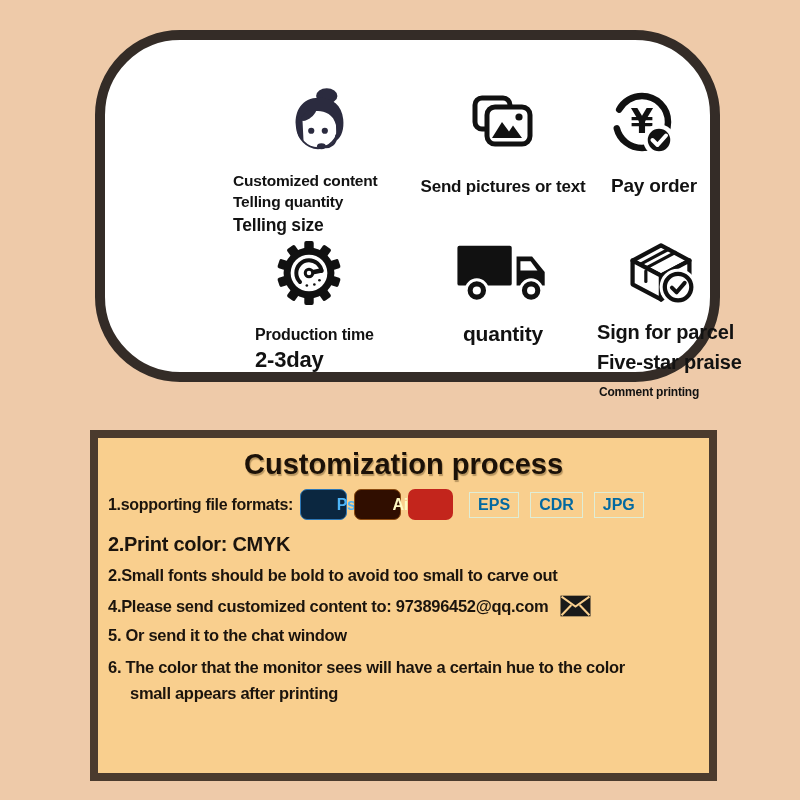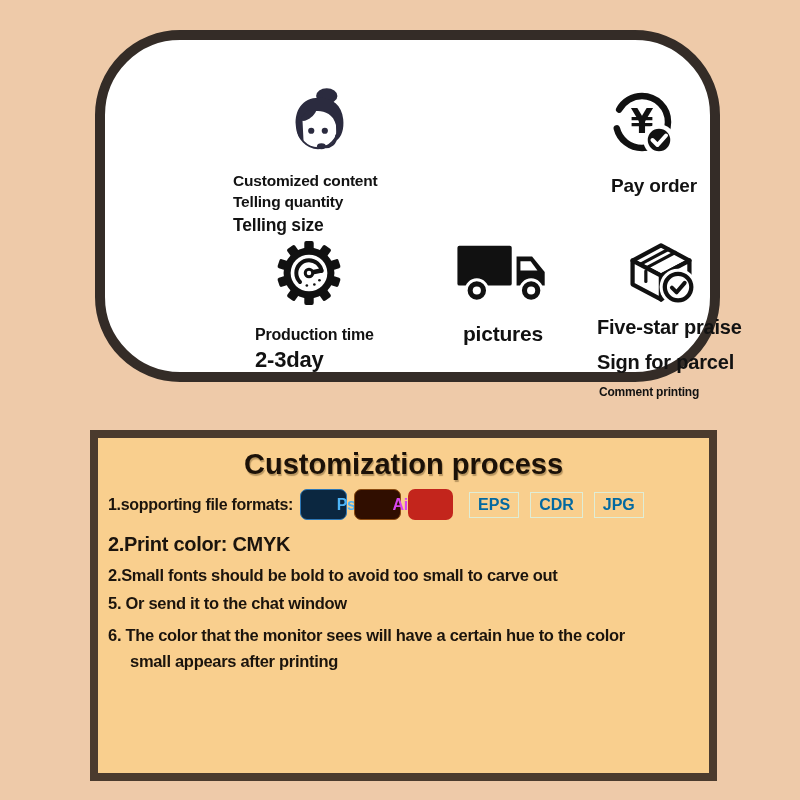--- a/index.html
+++ b/index.html
@@ -71,21 +71,21 @@
   .i5{margin-top:9px;font-size:16.5px;}
   .i6{margin-top:9px;font-size:16.5px;line-height:26px;}
   .i6 .cont{padding-left:22px;}
 
   .app-tile{
     width:31px;height:31px;border-radius:7px;box-sizing:border-box;
     display:flex;align-items:center;justify-content:center;
     font-weight:700;font-size:16px;margin-left:7px;flex:0 0 auto;padding-left:45px;
   }
   .tile-ps{background:#0b2740;border:1.5px solid #2e77b5;color:#4db5f7;}
-  .tile-ai{background:#300e00;border:1.5px solid #8a4a10;color:#d946ef;}
+  .tile-ai{background:#300e00;border:1.5px solid #8a4a10;color:#fef9c3;}
   .tile-pdf{background:#c3251c;}
   .fmt-badge{
     border:1.5px solid #dfedd6;color:#0369a1;font-weight:700;font-size:16px;
     padding:3px 8px;margin-left:11px;flex:0 0 auto;letter-spacing:0;
   }
   .badge-first{margin-left:16px;}
   .mail{margin-left:12px;flex:0 0 auto;display:flex;}
 </style>
 </head>
 <body>
@@ -107,20 +107,33 @@
           <ellipse cx="34.5" cy="63" rx="4.6" ry="3" fill="#2b2b3f"></ellipse>
         </svg>
       </div>
       <div class="step-lines">
         <div class="ln l0">Customized content</div>
         <div class="ln l1">Telling quantity</div>
         <div class="ln l2">Telling size</div>
       </div>
     </div>
 
+    <div class="step step2">
+      <div class="icon-box">
+        <svg width="66" height="58" viewBox="0 0 66 58">
+          <rect x="5" y="4" width="35" height="31" rx="7" fill="#ffffff" stroke="#111111" stroke-width="5"></rect>
+          <rect x="17" y="13" width="43" height="37" rx="8" fill="#ffffff" stroke="#111111" stroke-width="5"></rect>
+          <circle cx="49" cy="23" r="3.6" fill="#111111"></circle>
+          <path d="M22 44 L32 28 L39 37.5 L43 31.5 L52 44 Z" fill="#111111"></path>
+        </svg>
+      </div>
+      <div class="step-lines">
+        <div class="ln l0">Send pictures or text</div>
+      </div>
+    </div>
 
     <div class="step step3">
       <div class="icon-box">
         <svg width="66" height="66" viewBox="0 0 66 66">
           <circle cx="33" cy="32" r="26" fill="none" stroke="#111111" stroke-width="6.5" pathLength="100" stroke-dasharray="88 12" stroke-dashoffset="42" stroke-linecap="round"></circle>
           <text x="33" y="43" text-anchor="middle" font-size="33" font-weight="bold" font-family="DejaVu Sans, sans-serif" fill="#111111">¥</text>
           <circle cx="50" cy="50" r="13.5" fill="#111111" stroke="#ffffff" stroke-width="4.5"></circle>
           <path d="M43.5 50 L48.5 55 L57 45.5" fill="none" stroke="#ffffff" stroke-width="4" stroke-linecap="round" stroke-linejoin="round"></path>
         </svg>
       </div>
@@ -166,42 +179,42 @@
           <rect x="3" y="5" width="56" height="41" rx="2" fill="#111111"></rect>
           <path d="M64 16 L80 16 L93 32 L93 46 L64 46 Z" fill="#111111"></path>
           <path d="M68 21 L78.5 21 L85.5 30.5 L68 30.5 Z" fill="#ffffff"></path>
           <circle cx="23" cy="51" r="11" fill="#111111" stroke="#ffffff" stroke-width="3"></circle>
           <circle cx="23" cy="51" r="4.2" fill="#ffffff"></circle>
           <circle cx="79" cy="51" r="11" fill="#111111" stroke="#ffffff" stroke-width="3"></circle>
           <circle cx="79" cy="51" r="4.2" fill="#ffffff"></circle>
         </svg>
       </div>
       <div class="step-lines">
-        <div class="ln l0">pictures</div>
+        <div class="ln l0">quantity</div>
       </div>
     </div>
 
     <div class="step step6">
       <div class="icon-box">
         <svg width="80" height="72" viewBox="0 0 84 76">
           <g fill="#ffffff" stroke="#111111" stroke-width="4.5" stroke-linejoin="round" stroke-linecap="round">
             <path d="M12 27 L42 11 L72 27 L42 43 Z"></path>
             <path d="M12 27 L12 52 L42 68 L42 43 Z"></path>
             <path d="M72 27 L72 50 L42 68 L42 43 Z"></path>
           </g>
           <path d="M20 31 L50 15 M27 34.5 L57 18.5" fill="none" stroke="#111111" stroke-width="3.4" stroke-linecap="round"></path>
           <path d="M26 38 L26 49" fill="none" stroke="#111111" stroke-width="3.4" stroke-linecap="round"></path>
           <circle cx="60" cy="55" r="19.5" fill="#ffffff"></circle>
           <circle cx="60" cy="55" r="14" fill="#ffffff" stroke="#111111" stroke-width="4.5"></circle>
           <path d="M53.5 55.5 L58.5 60.5 L67 50.5" fill="none" stroke="#111111" stroke-width="4.2" stroke-linecap="round" stroke-linejoin="round"></path>
         </svg>
       </div>
       <div class="step-lines">
+        <div class="ln l0">Sign for parcel</div>
         <div class="ln l1">Five-star praise</div>
-        <div class="ln l0">Sign for parcel</div>
         <div class="ln l2">Comment printing</div>
       </div>
     </div>
   </div>
 
   <div class="process-box">
     <div class="box-title">Customization process</div>
 
     <div class="items">
 
@@ -221,20 +234,30 @@
         </span>
         <span class="fmt-badge badge-first">EPS</span>
         <span class="fmt-badge">CDR</span>
         <span class="fmt-badge">JPG</span>
       </div>
 
       <div class="item i2">2.Print color: CMYK</div>
 
       <div class="item i3">2.Small fonts should be bold to avoid too small to carve out</div>
 
+      <div class="item i4 item-row">
+        <span>4.Please send customized content to: 973896452@qq.com</span>
+        <span class="mail">
+          <svg width="31" height="22" viewBox="0 0 30 21">
+            <rect x="0.5" y="0.5" width="29" height="20" fill="#1a1a1a"></rect>
+            <path d="M1.5 1.5 L15 11 L28.5 1.5" fill="none" stroke="#f9cf8e" stroke-width="2"></path>
+            <path d="M1.5 19.5 L11 9.5 M28.5 19.5 L19 9.5" fill="none" stroke="#f9cf8e" stroke-width="2"></path>
+          </svg>
+        </span>
+      </div>
 
       <div class="item i5">5. Or send it to the chat window</div>
 
       <div class="item i6">
         <div>6. The color that the monitor sees will have a certain hue to the color</div>
         <div class="cont">small appears after printing</div>
       </div>
 
     </div>
   </div>

